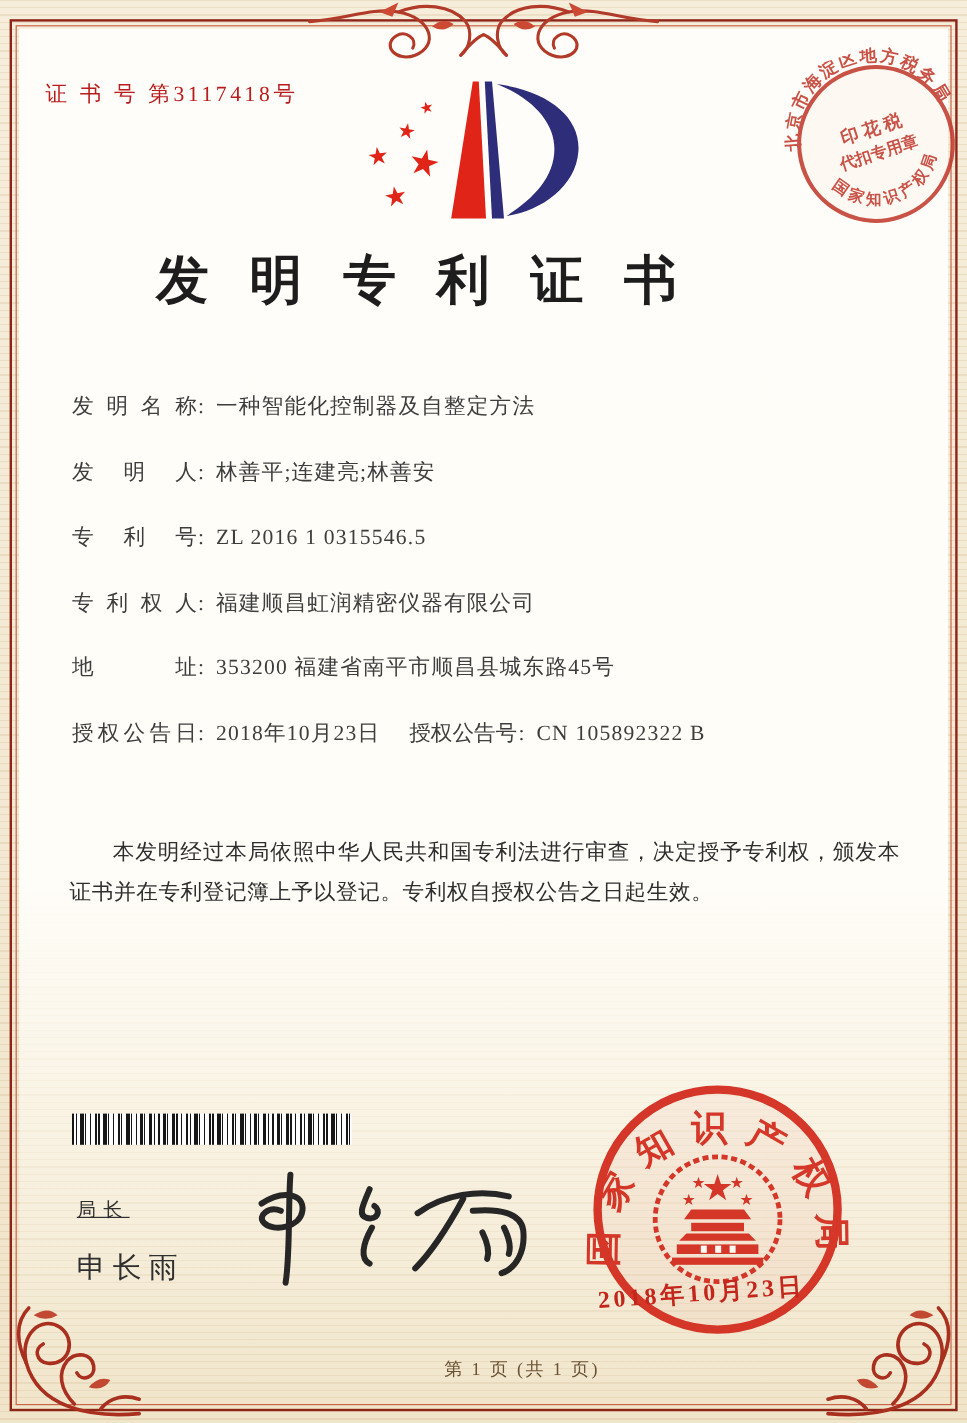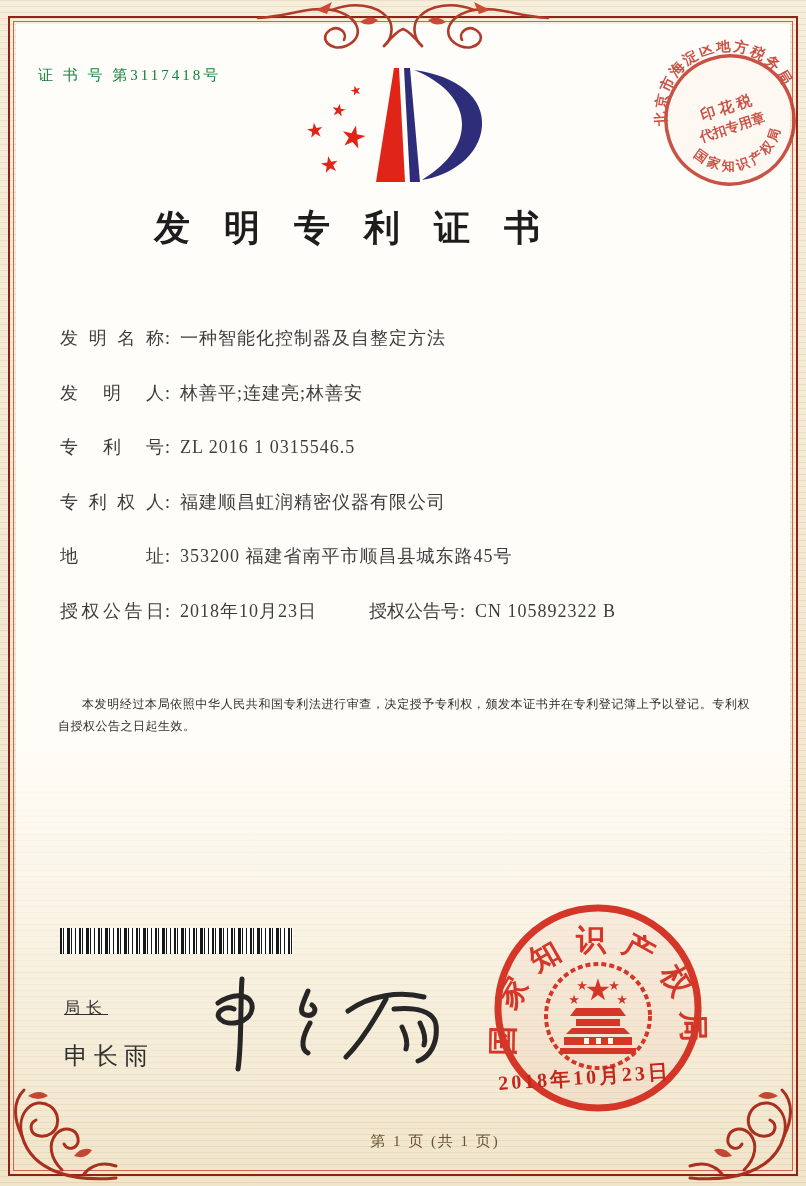--- a/index.html
+++ b/index.html
@@ -10,35 +10,35 @@
       repeating-linear-gradient(180deg, rgba(193,162,112,0.20) 0px, rgba(193,162,112,0.20) 1px, rgba(0,0,0,0) 1px, rgba(0,0,0,0) 6px),
       linear-gradient(180deg,#f6eedb 0%,#f3e9d2 60%,#f0e4c9 100%);
   }
   .frame-outer{position:absolute;left:8px;top:16px;right:8px;bottom:10px;border:2px solid #8e2418;}
   .frame-inner{position:absolute;left:13px;top:21px;right:13px;bottom:15px;border:1px solid #c9654c;}
   .paper{
     position:absolute;left:16px;top:24px;right:16px;bottom:18px;
     background:linear-gradient(180deg,#fffdf9 0%,#fffdf8 62%,rgba(255,252,244,0.55) 80%,rgba(255,251,240,0.05) 100%);
   }
   .ornament{position:absolute;pointer-events:none;}
-  .cert-no{position:absolute;left:38px;top:66px;font-size:15px;color:#15803d;letter-spacing:3px;}
+  .cert-no{position:absolute;left:38px;top:66px;font-size:18px;color:#b91c1c;letter-spacing:3px;}
   .tax-stamp{position:absolute;left:652px;top:42px;width:156px;height:156px;transform:rotate(-18deg);opacity:.88;}
   .logo{position:absolute;left:298px;top:62px;width:214px;height:142px;}
   .logo .star{position:absolute;color:#e02418;line-height:1;font-family:"DejaVu Sans",sans-serif;}
   .title{
     position:absolute;left:0;top:204px;width:694px;text-align:center;
-    font-size:36px;font-weight:bold;color:#1d1d1d;letter-spacing:34px;text-indent:34px;
+    font-size:44px;font-weight:bold;color:#1d1d1d;letter-spacing:34px;text-indent:34px;
   }
   .fields{position:absolute;left:60px;top:326px;width:690px;font-size:18px;color:#3d3d3d;}
   .frow{margin-bottom:30.5px;white-space:nowrap;}
   .flabel{display:inline-block;width:104px;text-align:justify;text-align-last:justify;}
   .fcolon{display:inline-block;margin:0 10px 0 1px;}
   .fvalue{letter-spacing:1px;}
-  .fgroup2{margin-left:52px;}
-  .paras{position:absolute;left:58px;top:694px;width:692px;font-size:12px;line-height:1.82;color:#2e2e2e;text-align:justify;}
+  .fgroup2{margin-left:24px;}
+  .paras{position:absolute;left:58px;top:694px;width:692px;font-size:18px;line-height:1.82;color:#2e2e2e;text-align:justify;}
   .paras p{margin:0;text-indent:2em;letter-spacing:0.5px;}
   .barcode{
     position:absolute;left:60px;top:928px;width:233px;height:26px;
     background:repeating-linear-gradient(90deg,#161616 0 2px,#fdfdfd 2px 3px,#161616 3px 4px,#fdfdfd 4px 7px,#161616 7px 10px,#fdfdfd 10px 11px,#161616 11px 12px,#fdfdfd 12px 15px,#161616 15px 16px,#fdfdfd 16px 19px);
   }
   .sig-title{position:absolute;left:64px;top:998px;font-size:16px;color:#2f2f2f;letter-spacing:6px;text-decoration:underline;}
   .sig-name{position:absolute;left:64px;top:1040px;font-size:24px;color:#2f2f2f;letter-spacing:6px;}
   .sig-script{position:absolute;left:190px;top:965px;width:265px;height:115px;}
   .seal{position:absolute;left:488px;top:898px;width:220px;height:220px;opacity:.93;}
   .seal-date{

